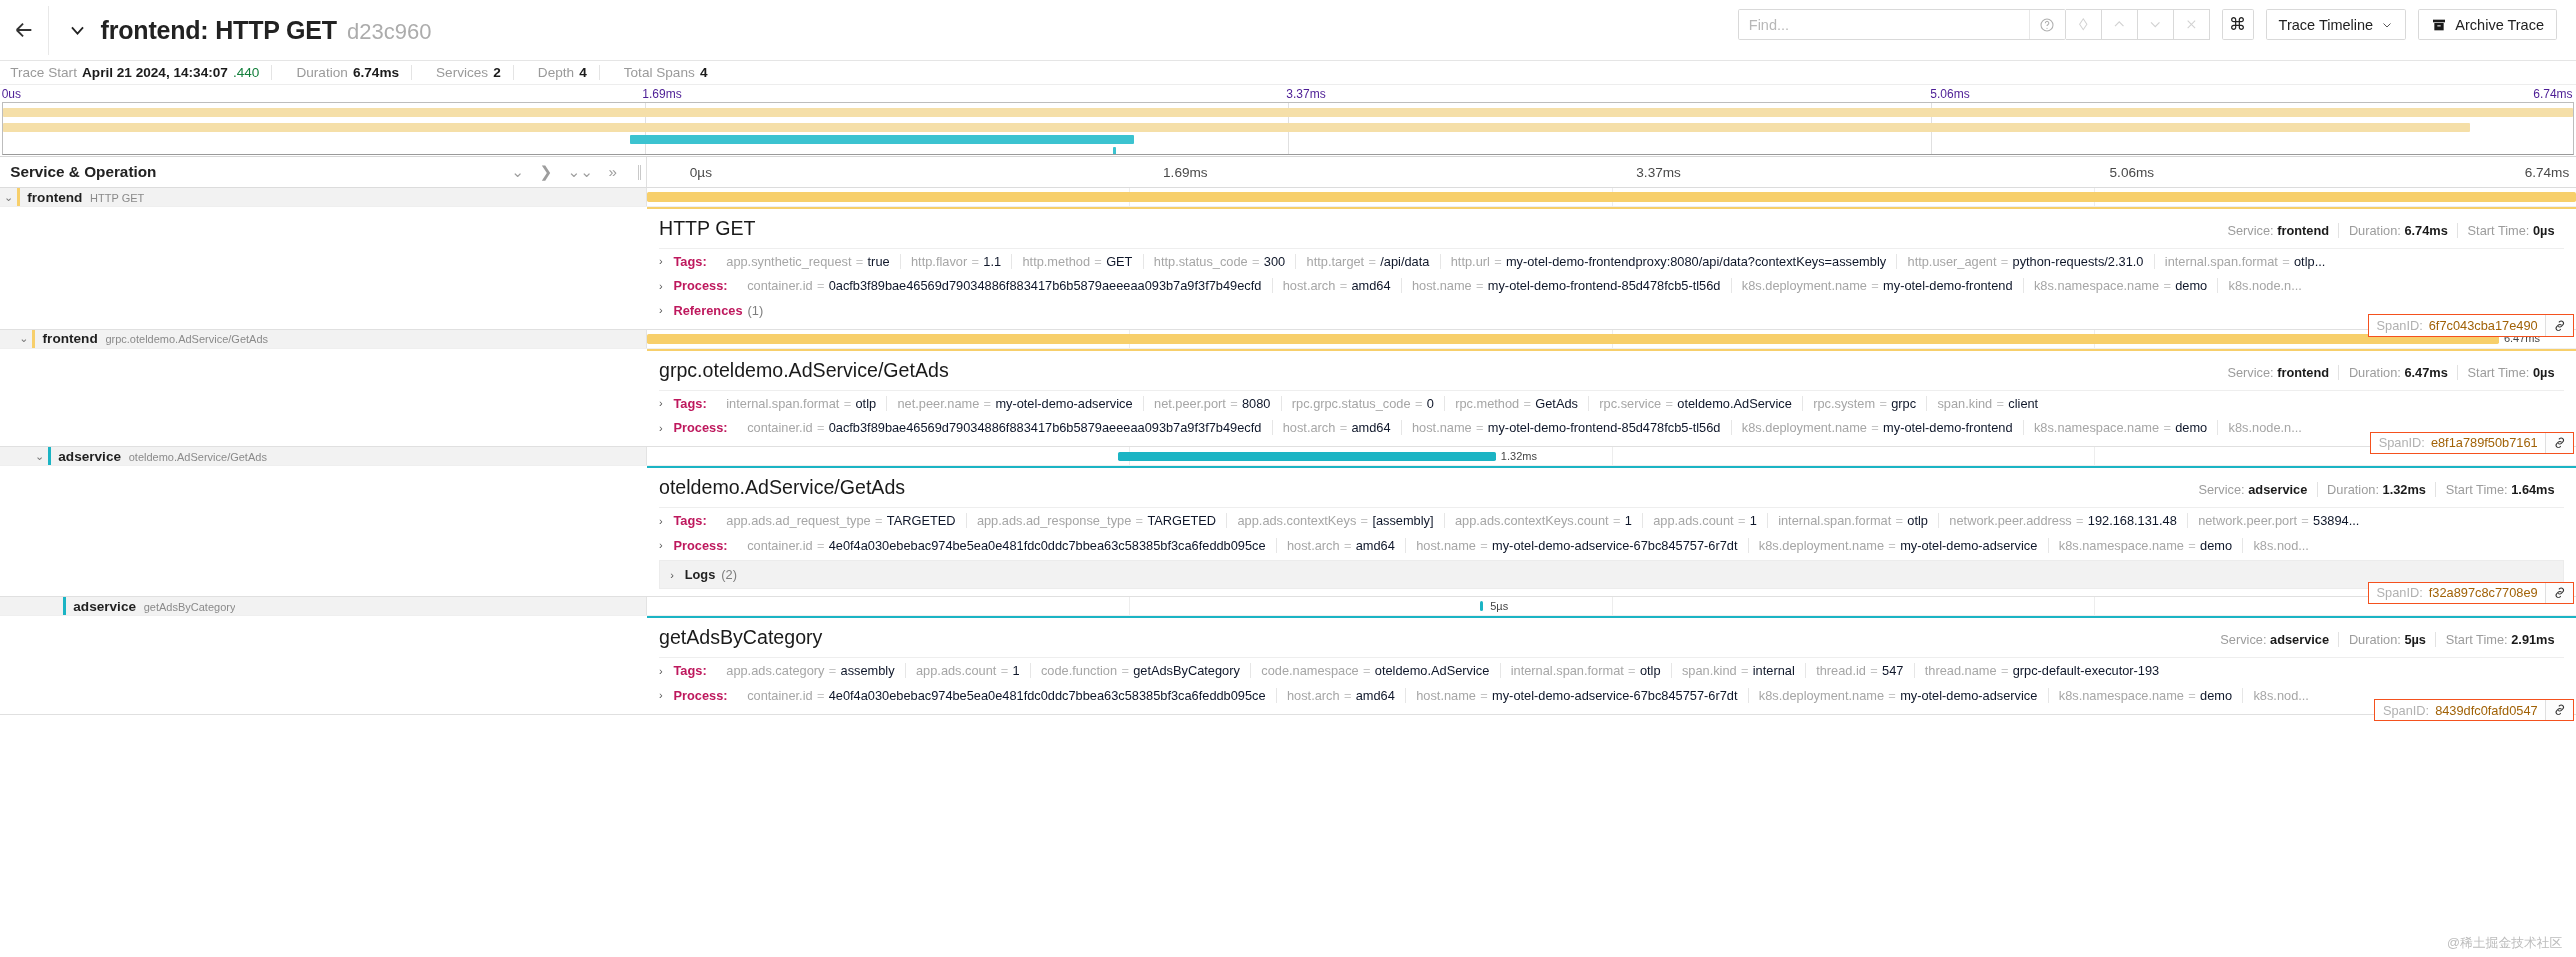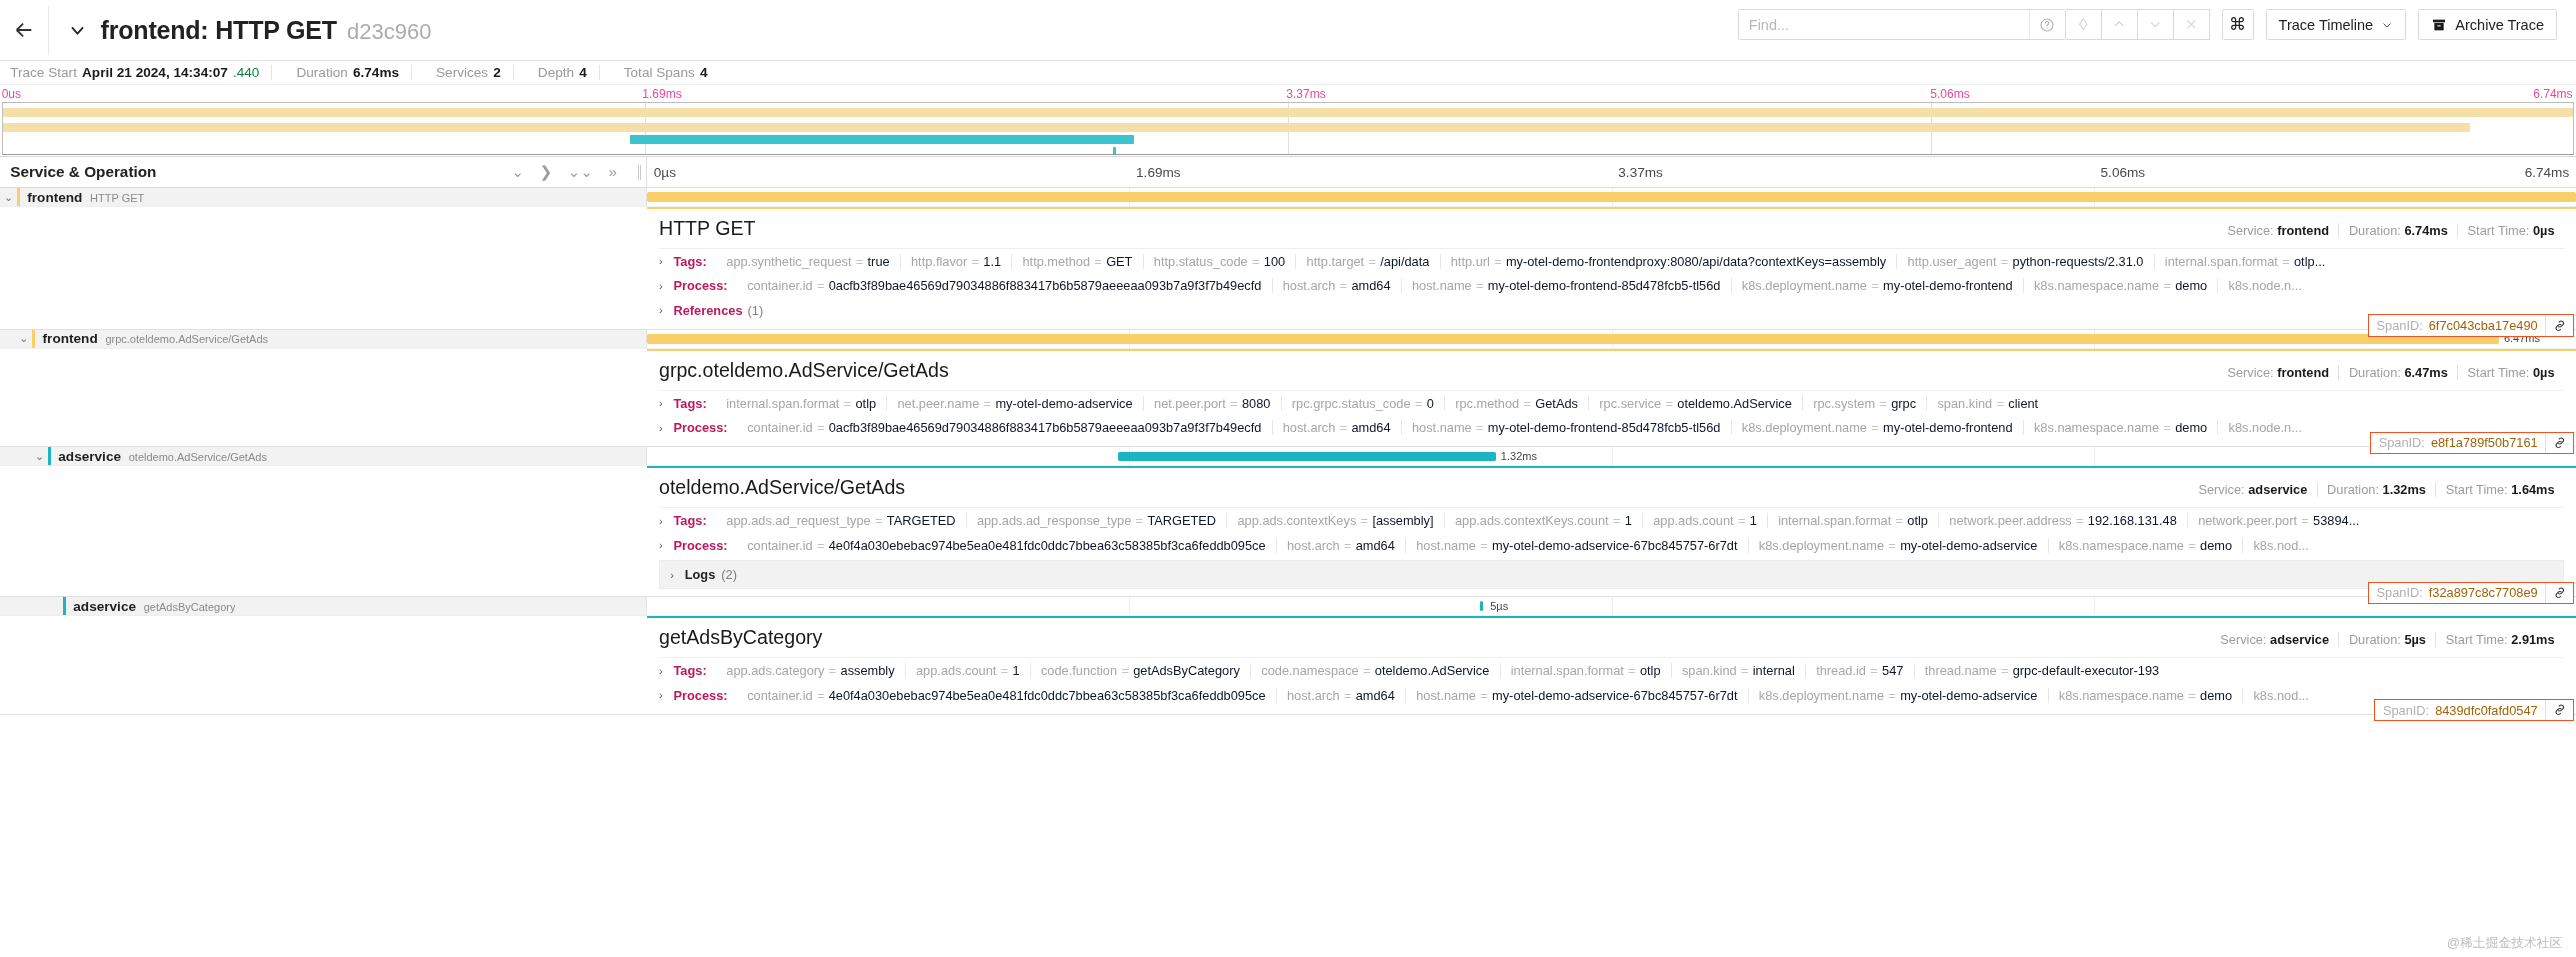--- a/index.html
+++ b/index.html
@@ -141,21 +141,21 @@
   
   .minimap {
     position: relative;
     height: 72px;
     background: #fff;
     border-bottom: 0.9px solid #d6d6d6;
   }
   .mm-ticks { position: relative; height: 17px; }
   .mm-tick {
     position: absolute; top: 1.7px;
-    font-size: 12px; color: #ec4899;
+    font-size: 12px; color: #4c1d95;
   }
   .mm-body {
     position: relative;
     height: 53px;
     margin: 0 1.7px;
     border: 0.9px solid #bdbdbd;
     border-bottom: 1.7px solid #9a9a9a;
     background: #fff;
     overflow: hidden;
   }
@@ -166,20 +166,21 @@
   .mm-bar { position: absolute; height: 9.4px; border-radius: 0.9px; }
 
   
   .colhead {
     display: flex;
     height: 31px;
     align-items: flex-end;
     border-bottom: 0.9px solid #dcdcdc;
     background: #fff;
     font-size: 14.5px;
+    gap: 36px;
   }
   .colhead-left {
     width: 647px; flex: none;
     display: flex; align-items: center;
     padding-left: 10.2px;
     height: 100%;
     position: relative;
     border-right: 0.9px solid #e0e0e0;
   }
   .colhead-title { font-weight: 700; font-size: 15.3px; }
@@ -496,21 +497,21 @@
                 <span class="v">1.1</span>
               </div>
               <div class="kv">
                 <span class="k">http.method</span>
                 <span class="eq">=</span>
                 <span class="v">GET</span>
               </div>
               <div class="kv">
                 <span class="k">http.status_code</span>
                 <span class="eq">=</span>
-                <span class="v">100</span>
+                <span class="v">300</span>
               </div>
               <div class="kv">
                 <span class="k">http.target</span>
                 <span class="eq">=</span>
                 <span class="v">/api/data</span>
               </div>
               <div class="kv">
                 <span class="k">http.url</span>
                 <span class="eq">=</span>
                 <span class="v">my-otel-demo-frontendproxy:8080/api/data?contextKeys=assembly</span>

